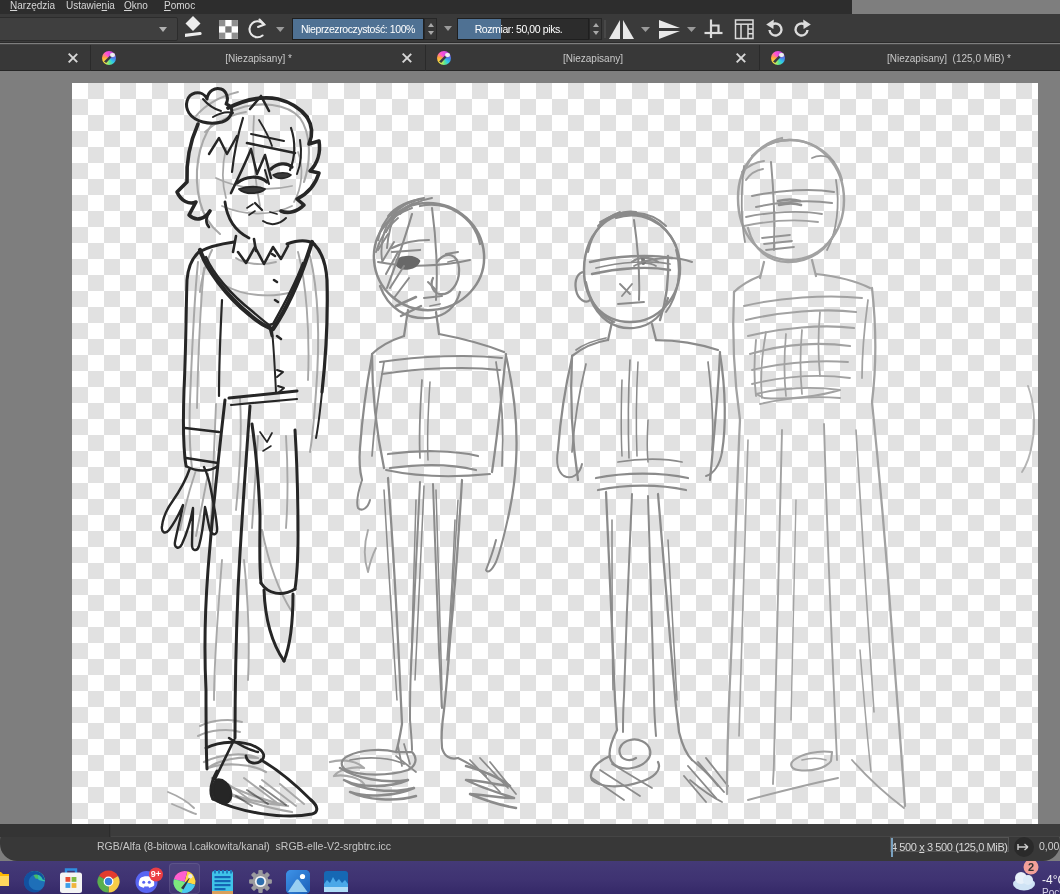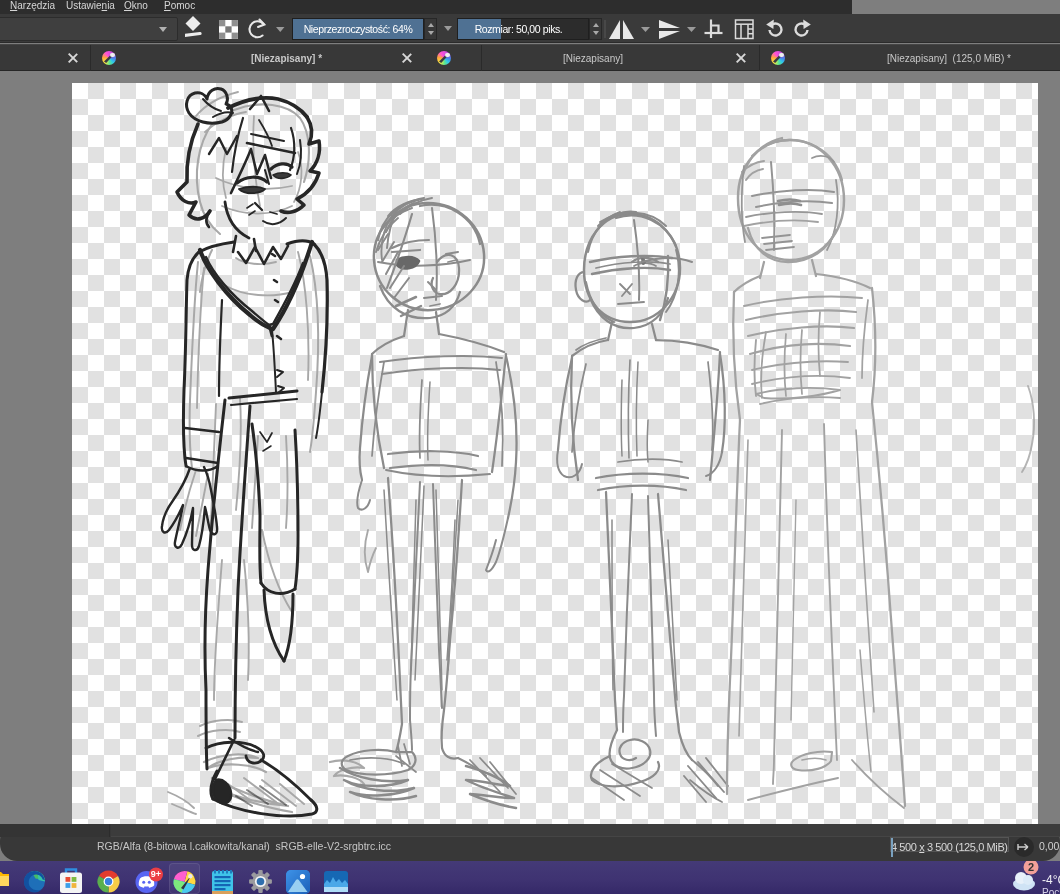--- a/index.html
+++ b/index.html
@@ -102,36 +102,36 @@
 
       <g stroke="#dcdcdc" stroke-width="2.4" fill="none">
         <path d="M 804.5,24.3 A 6,6 0 1 0 807.5,30"></path>
       </g>
       <path d="M 810.8,24.6 L 803.2,19.6 L 803.6,29.1 Z" fill="#dcdcdc"></path>
 
       <path d="M 605,20 L 605,38" stroke="#484848" stroke-width="2"></path>
     </svg>
     <div class="slider" style="left:292px; width:132px;">
       <div class="fill" style="width:100%"></div>
-      <div class="lbl">Nieprzezroczystość: 64%</div>
+      <div class="lbl">Nieprzezroczystość: 100%</div>
     </div>
     <div class="spin" style="left:424px"></div>
     <div class="caret" style="left:444px"></div>
     <div class="slider" style="left:457px; width:132px;">
       <div class="fill" style="width:43px"></div>
       <div class="lbl" style="margin-left:-9px">Rozmiar: 50,00 piks.</div>
     </div>
     <div class="spin" style="left:589px"></div>
   </div>
 
   <div class="tabbar">
     <div class="tab" style="left:0; width:91px;">
       <div class="xbtn" style="left:66px"></div>
     </div>
-    <div class="tab" style="left:92px; width:390px;font-weight:bold;">
+    <div class="tab" style="left:92px; width:334px;">
       <div class="kicon" style="left:10px"></div>
       <div class="title">[Niezapisany] *</div>
       <div class="xbtn" style="left:308px"></div>
     </div>
     <div class="tab" style="left:427px; width:333px;">
       <div class="kicon" style="left:10px"></div>
       <div class="title">[Niezapisany]</div>
       <div class="xbtn" style="left:307px"></div>
     </div>
     <div class="tab" style="left:761px; width:299px; border-right:none;padding-left:28px;">

